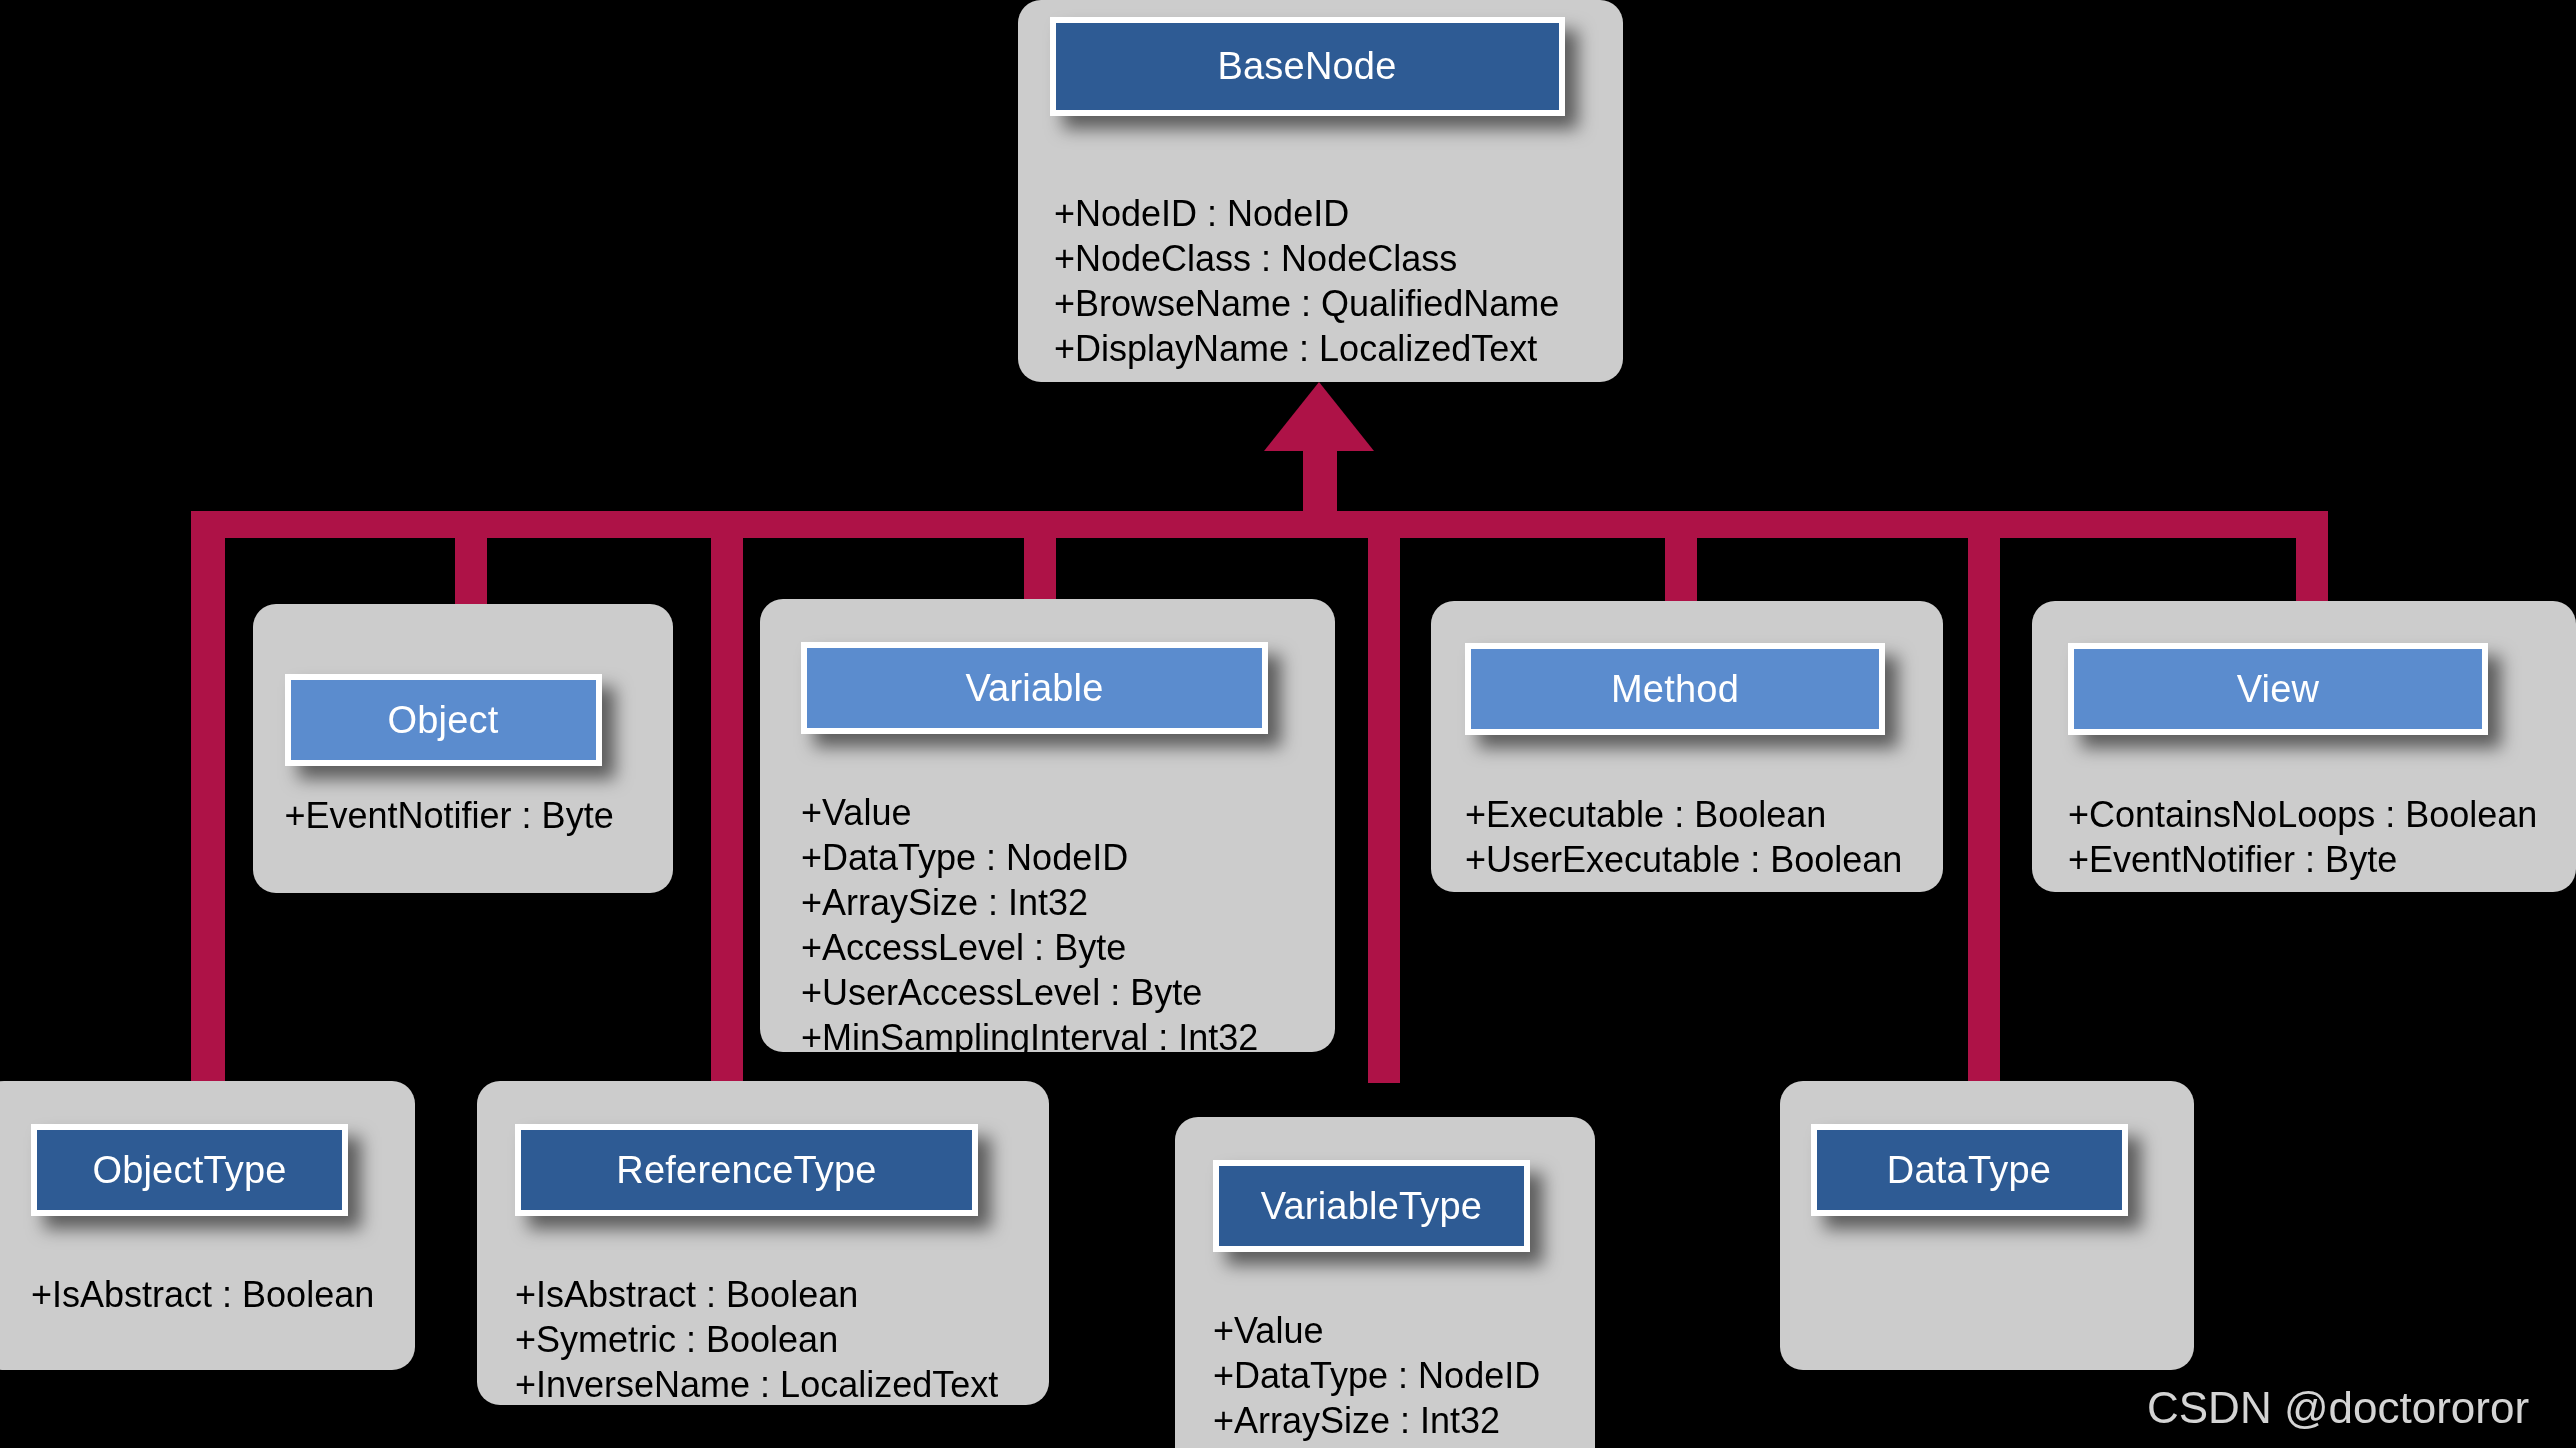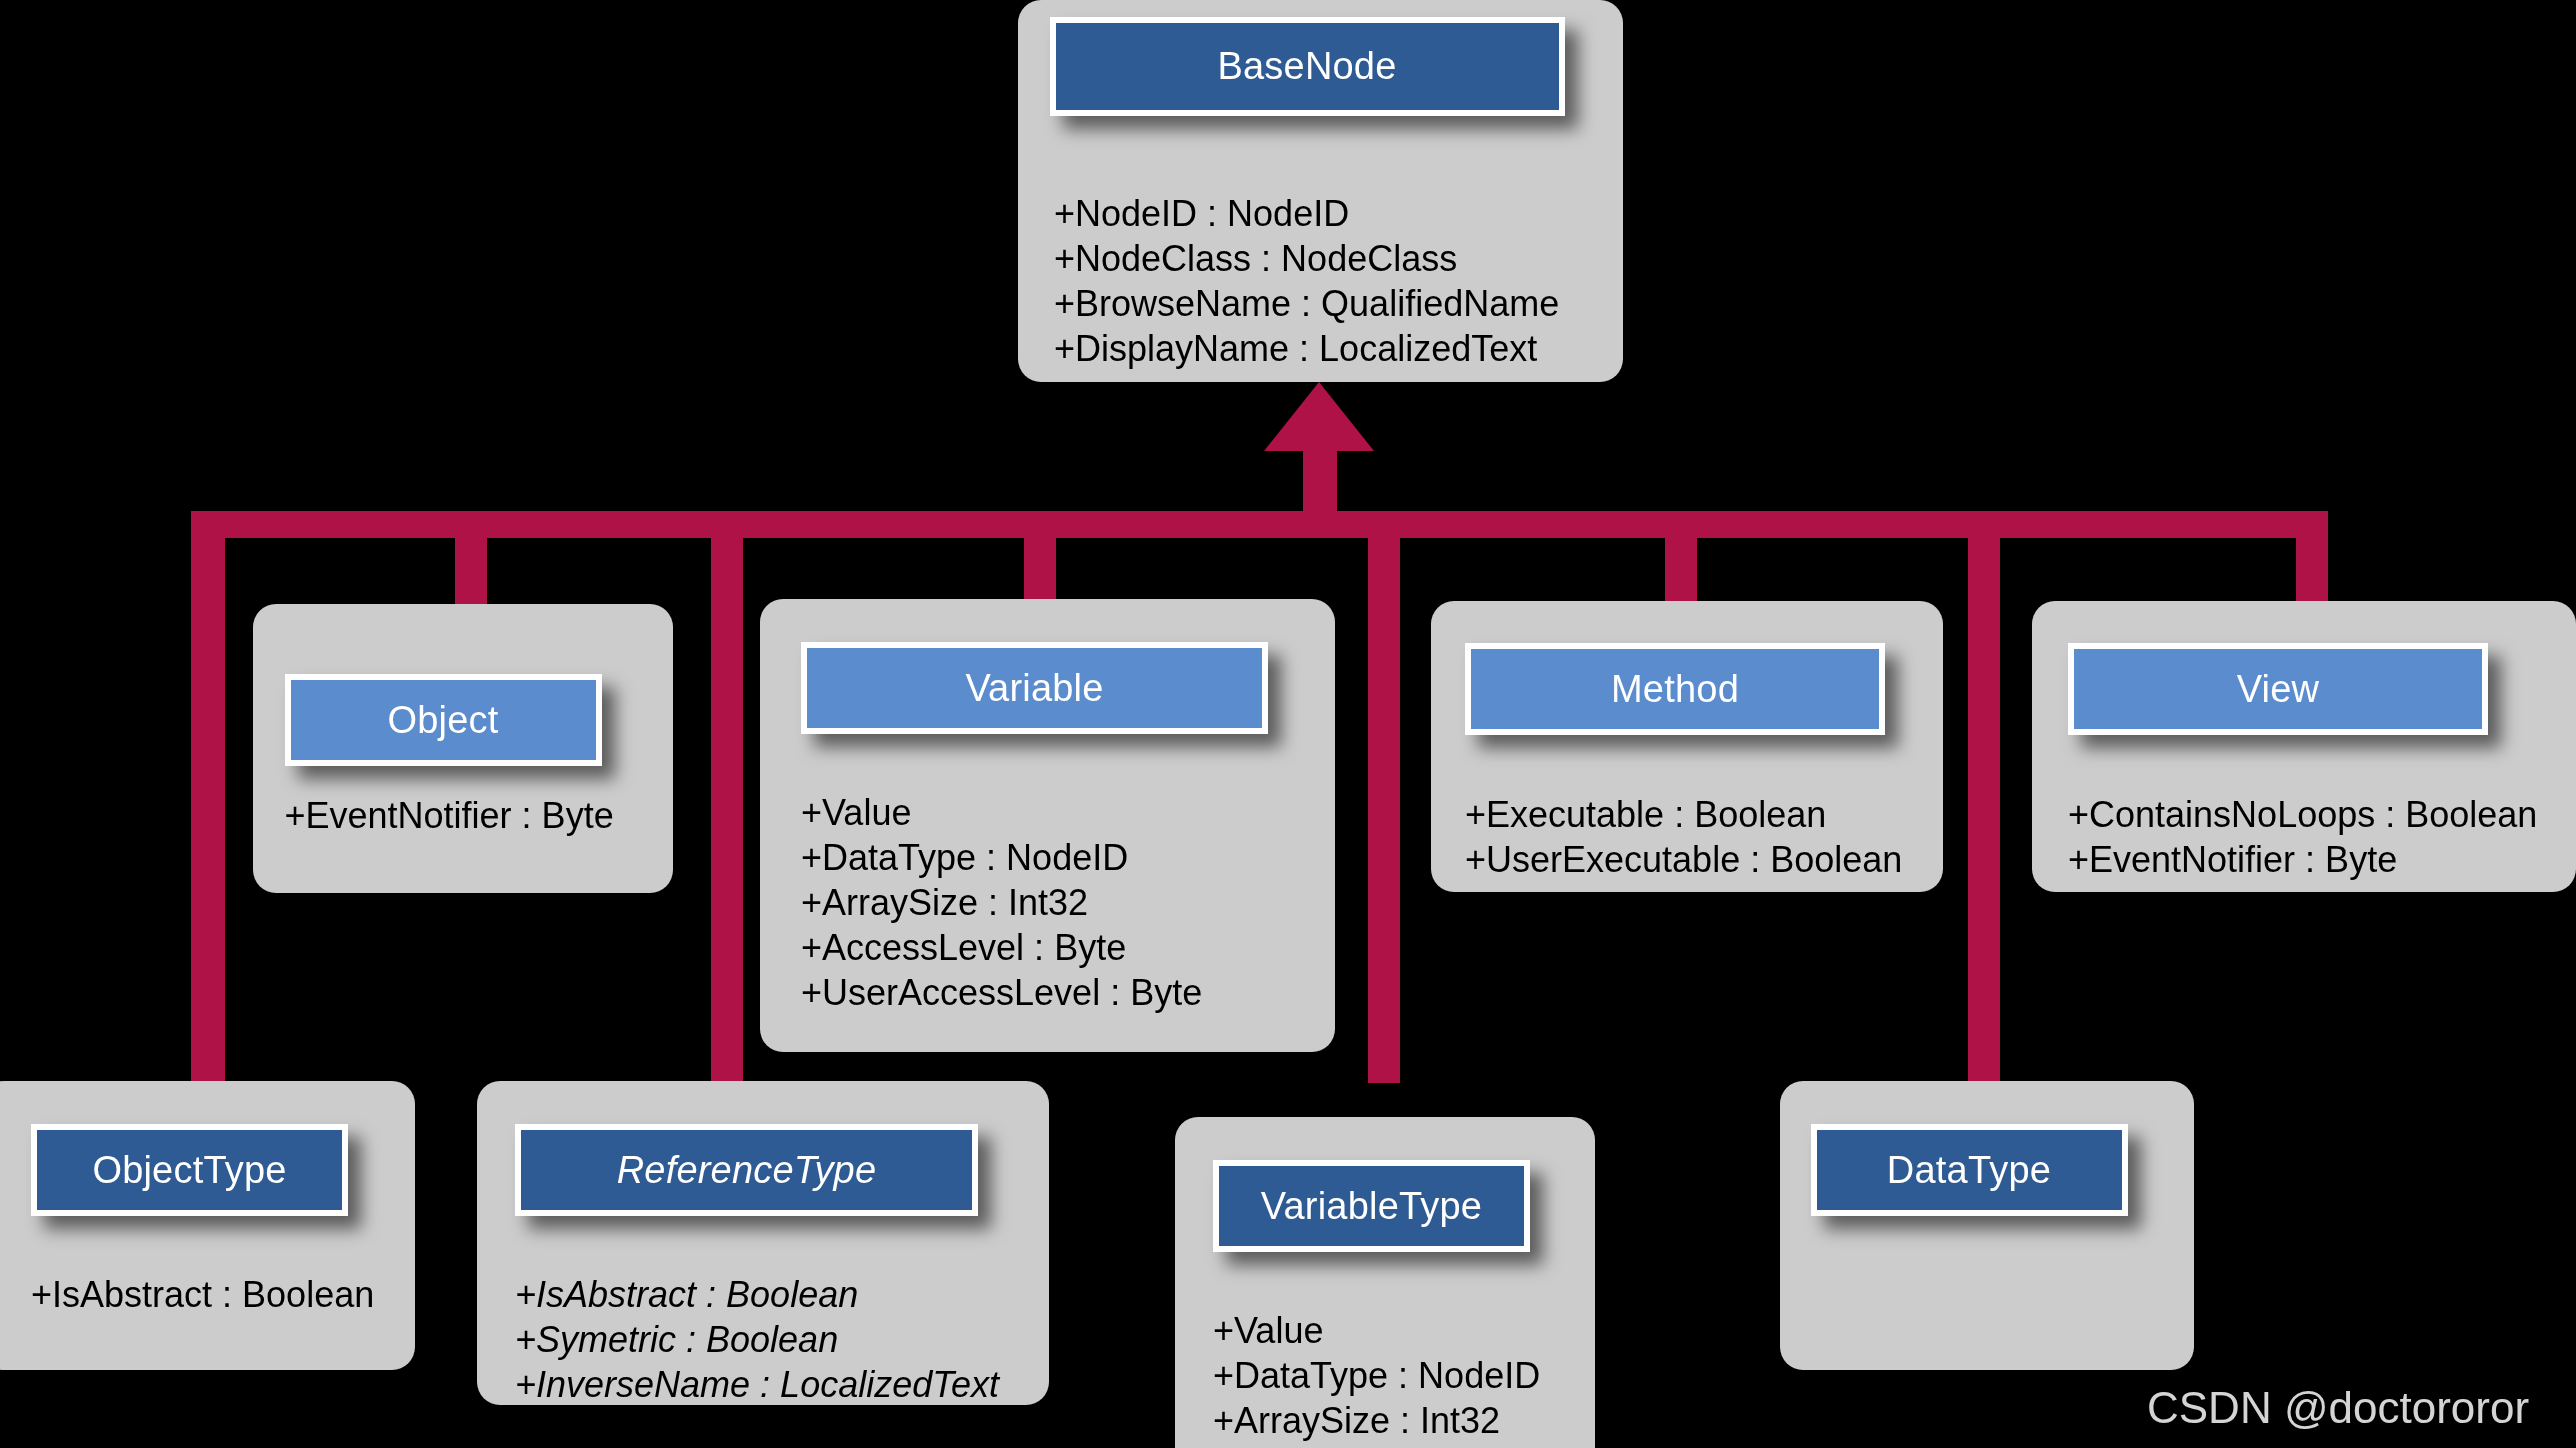--- a/index.html
+++ b/index.html
@@ -127,20 +127,21 @@
   <div class="uml-class" style="left:760px; top:599px; width:575px; height:453px;">
     <div class="uml-header light" style="left:41px; top:43px; width:467px; height:92px;">
       <span>Variable</span>
     </div>
     <div class="uml-attrs" style="left:41px; top:191px; width:534px;">
       <div>+Value</div>
       <div>+DataType : NodeID</div>
       <div>+ArraySize : Int32</div>
       <div>+AccessLevel : Byte</div>
       <div>+UserAccessLevel : Byte</div>
+      <div>+MinSamplingInterval : Int32</div>
     </div>
   </div>
 
   <div class="uml-class" style="left:1431px; top:601px; width:512px; height:291px;">
     <div class="uml-header light" style="left:34px; top:42px; width:420px; height:92px;">
       <span>Method</span>
     </div>
     <div class="uml-attrs" style="left:34px; top:191px; width:477px;">
       <div>+Executable : Boolean</div>
       <div>+UserExecutable : Boolean</div>
@@ -159,21 +160,21 @@
 
   <div class="uml-class" style="left:-19px; top:1081px; width:434px; height:289px;">
     <div class="uml-header dark" style="left:50px; top:43px; width:317px; height:92px;">
       <span>ObjectType</span>
     </div>
     <div class="uml-attrs" style="left:50px; top:191px; width:401px;">
       <div>+IsAbstract : Boolean</div>
     </div>
   </div>
 
-  <div class="uml-class" style="left:477px; top:1081px; width:572px; height:324px;font-style:italic;">
+  <div class="uml-class" style="left:477px; top:1081px; width:572px; height:324px;">
     <div class="uml-header dark" style="left:38px; top:43px; width:463px; height:92px;">
       <span>ReferenceType</span>
     </div>
     <div class="uml-attrs" style="left:38px; top:191px; width:534px;">
       <div>+IsAbstract : Boolean</div>
       <div>+Symetric : Boolean</div>
       <div>+InverseName : LocalizedText</div>
     </div>
   </div>
 

